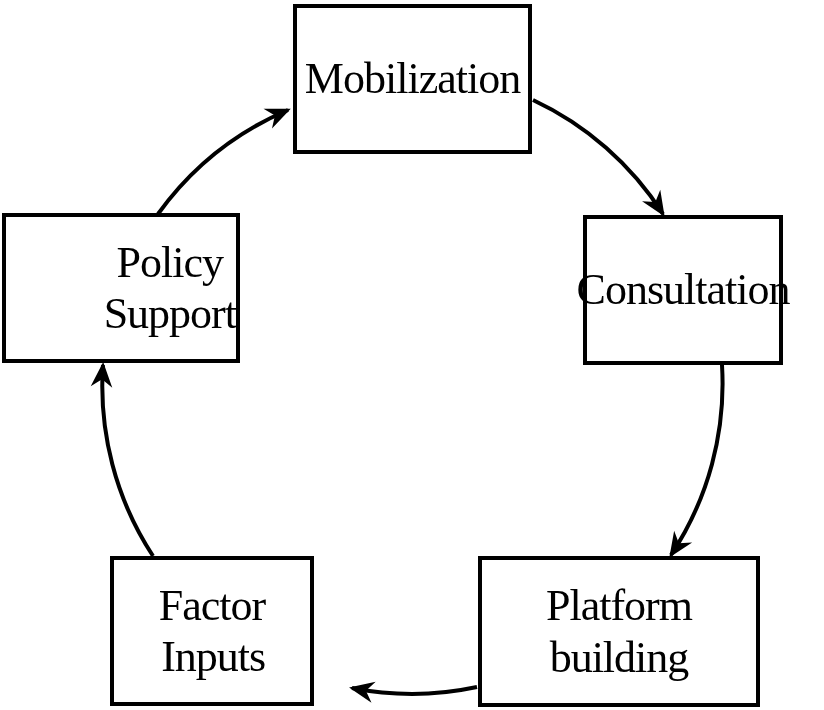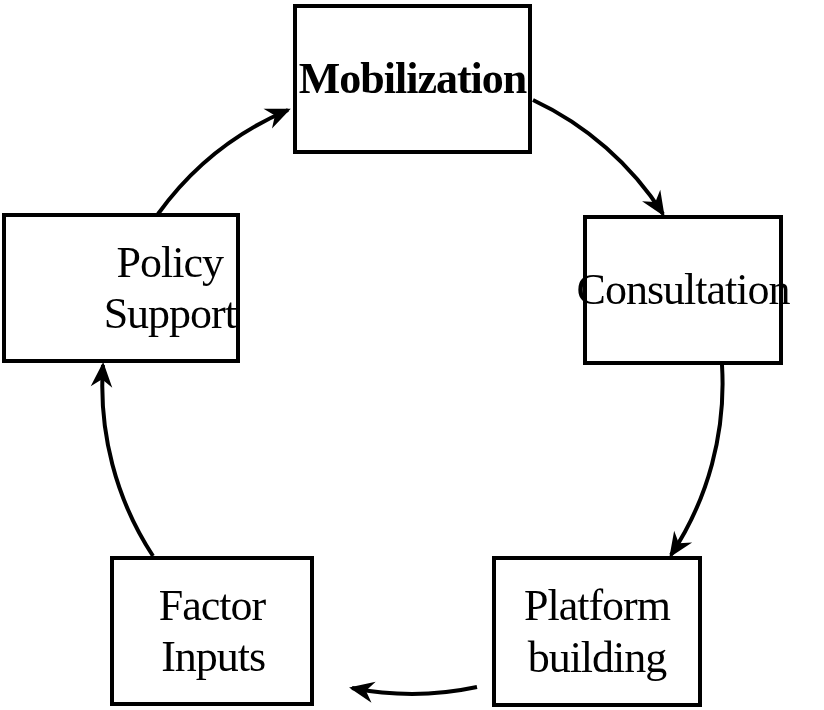--- a/index.html
+++ b/index.html
@@ -40,23 +40,23 @@
     justify-content: center;
     text-align: center;
   }
   .node-label {
     font-size: 44px;
     letter-spacing: -1px;
     line-height: 1.16;
     color: #000000;
     white-space: pre-line;
   }
-  .node-mobilization { left: 293px; top: 4px;   width: 239px; height: 150px; font-weight: bold; }
+  .node-mobilization { left: 293px; top: 4px;   width: 239px; height: 150px; }
   .node-consultation { left: 583px; top: 215px; width: 200px; height: 150px; }
-  .node-platform     { left: 492px; top: 556px; width: 210px; height: 151px; }
+  .node-platform     { left: 478px; top: 556px; width: 282px; height: 151px; }
   .node-factor       { left: 110px; top: 556px; width: 204px; height: 150px; text-align: right; }
   .node-policy       { left: 2px;   top: 213px; width: 238px; height: 150px; justify-content: flex-end; }
 </style>
 </head>
 <body>
 
 <div class="canvas">
 
   <svg class="arrow-layer" viewBox="0 0 824 710" xmlns="http://www.w3.org/2000/svg" aria-hidden="true">
     <defs>

